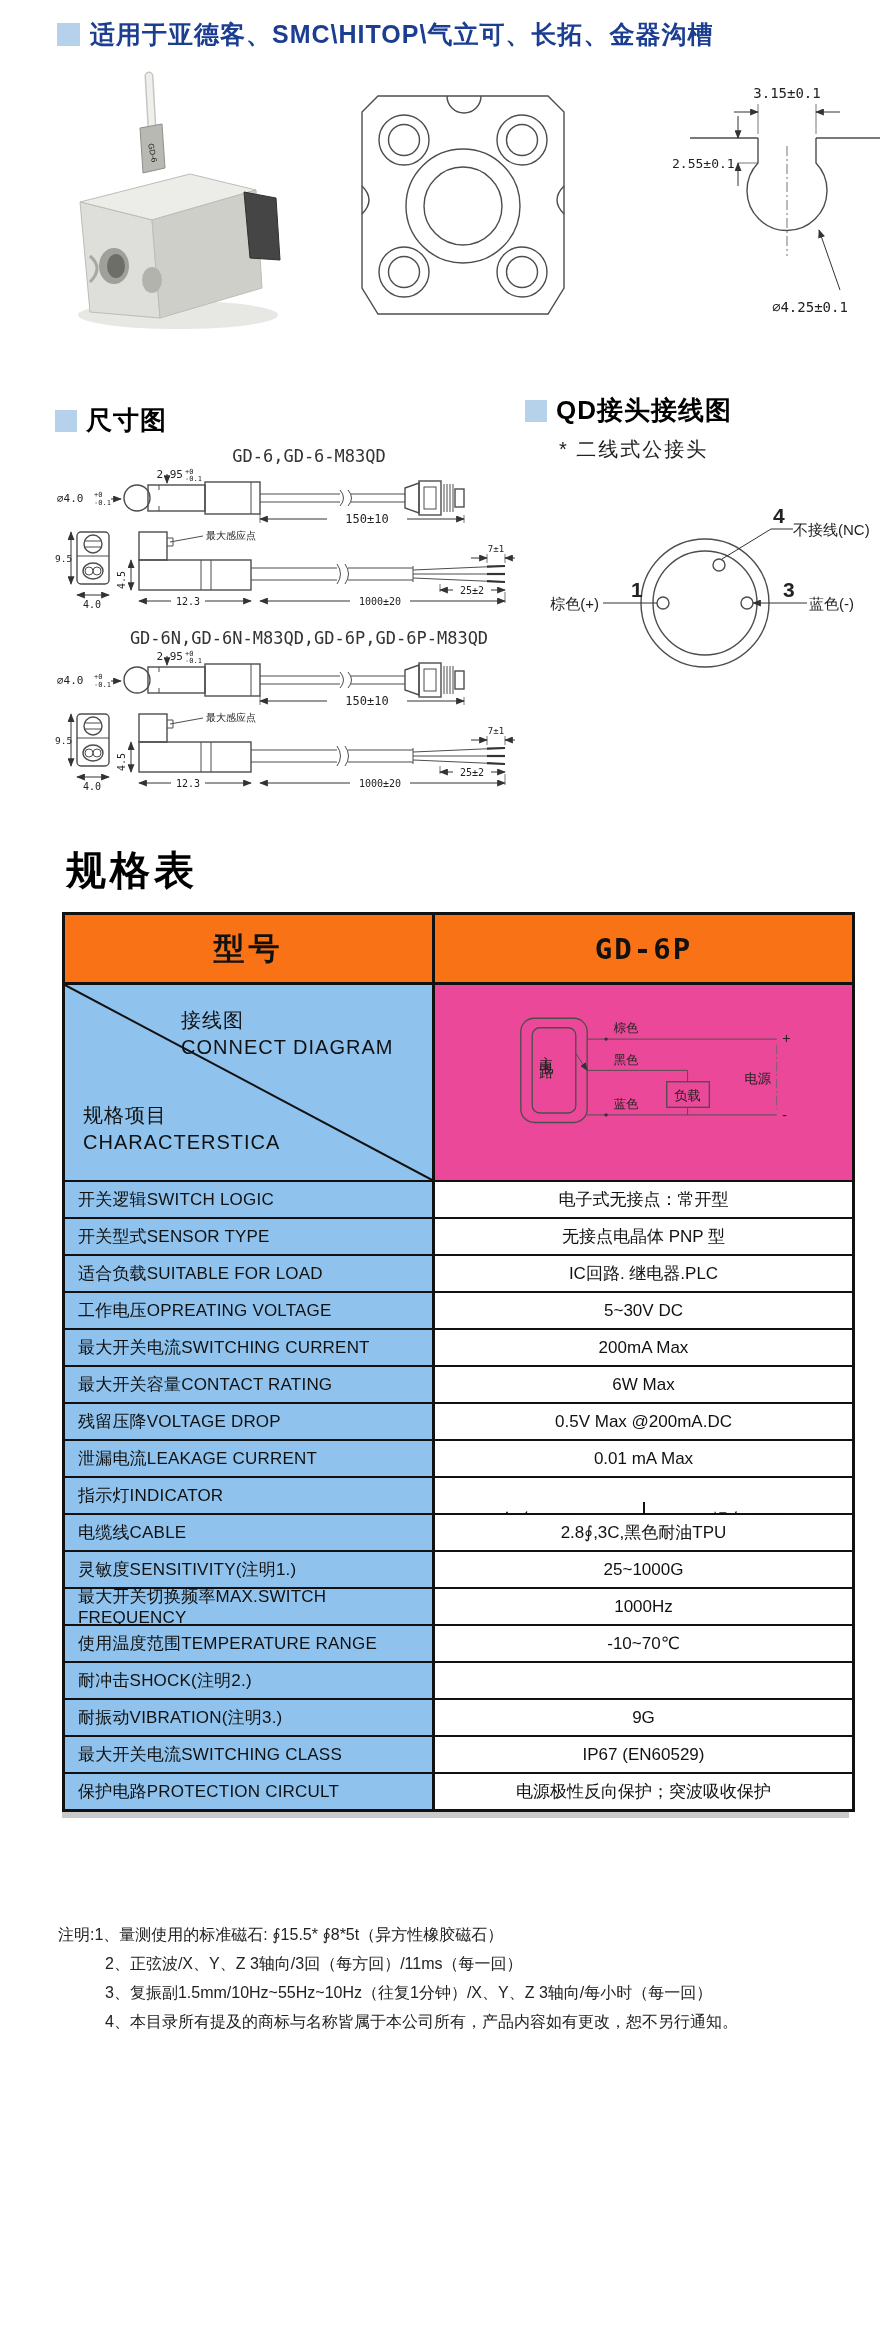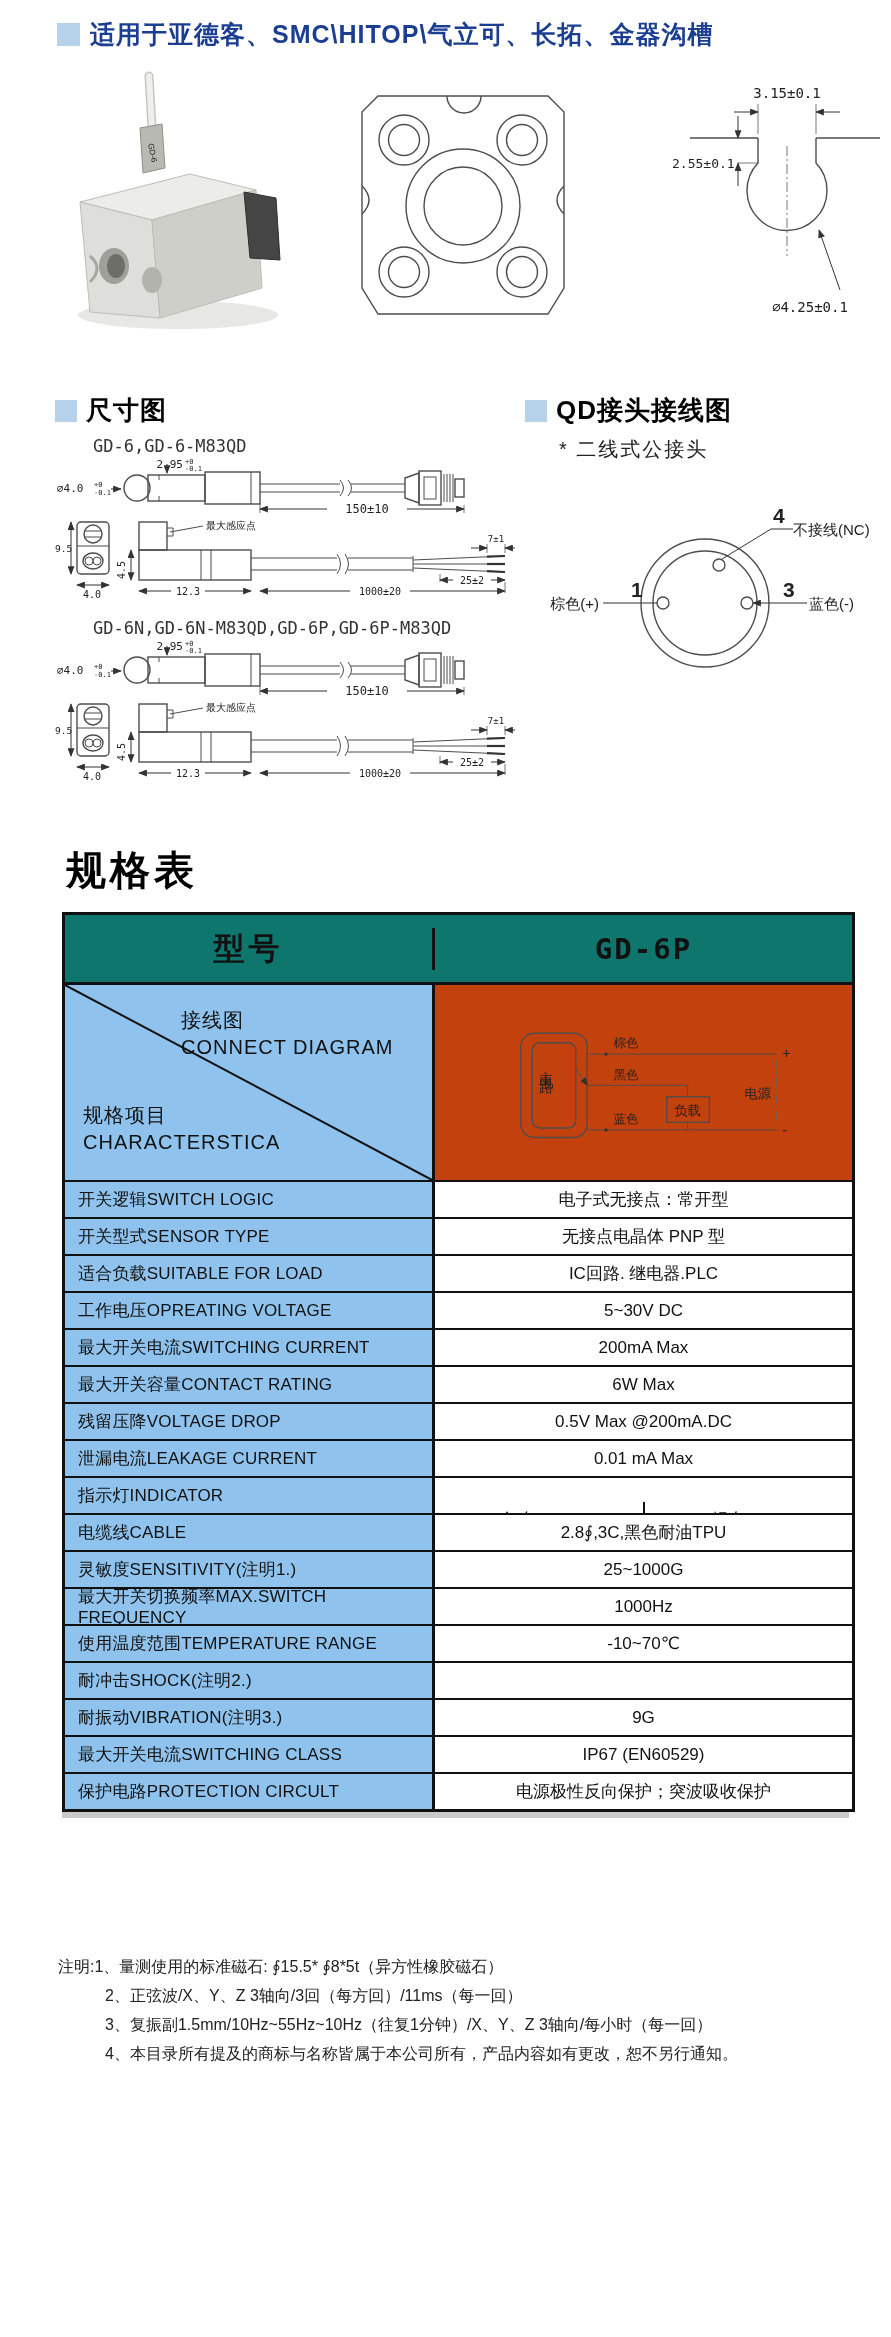--- a/index.html
+++ b/index.html
@@ -23,50 +23,50 @@
 
   svg .outline { fill:none; stroke:#4d4d4d; stroke-width:1.4; }
   svg .thin    { fill:none; stroke:#4d4d4d; stroke-width:1; }
   svg .dimline { stroke:#333; stroke-width:1; fill:none; }
   svg .ext     { stroke:#555; stroke-width:0.8; fill:none; }
   svg .dash    { stroke:#666; stroke-width:0.9; fill:none; stroke-dasharray:10 3 2 3; }
   svg text { fill:#222; }
   .dimtxt { font-family:"DejaVu Sans Mono","DejaVu Sans",monospace; }
 
   
-  .dim-col { position:absolute; left:55px; top:393px; width:470px; }
+  .dim-col { position:absolute; left:55px; top:403px; width:470px;text-align:center; }
   .group-label { font-size:17px; color:#333; margin:8px 0 2px 38px; font-family:"DejaVu Sans Mono","DejaVu Sans",monospace; }
   .dim-figure { display:block; }
 
   
   .qd-col { position:absolute; left:525px; top:393px; width:360px; }
   .qd-sub { font-size:20px; color:#222; margin:8px 0 8px 34px; letter-spacing:2px; }
 
   
   .spec-heading { position:absolute; left:66px; top:843px; font-size:40px; font-weight:bold; color:#000; letter-spacing:4px; }
   .spec-table { position:absolute; left:62px; top:912px; width:793px; border:3px solid #111; background:#fff; box-shadow:-3px 9px 0 -3px #c9c9c9; }
-  .spec-hrow { display:flex; height:67px; background:#0f766e;align-items:center; }
+  .spec-hrow { display:flex; height:67px; background:#f97316; }
   .spec-hrow .hl { width:370px; border-right:3px solid #111; display:flex; align-items:center; justify-content:center; font-size:31px; font-weight:bold; letter-spacing:4px; }
   .spec-hrow .hr { flex:1; display:flex; align-items:center; justify-content:center; font-size:29px; font-weight:bold; letter-spacing:2px; font-family:"DejaVu Sans Mono","DejaVu Sans",monospace; }
   .spec-drow { display:flex; height:198px; border-top:3px solid #111; }
   .spec-drow .dl { position:relative; width:370px; background:#8fc3ee; border-right:3px solid #111; overflow:hidden; }
   .spec-drow .dl svg.diag { position:absolute; inset:0; width:100%; height:100%; }
   .diag-top { position:absolute; top:22px; left:116px; font-size:20px; line-height:1.35; letter-spacing:1px; }
   .diag-bottom { position:absolute; bottom:24px; left:18px; font-size:20px; line-height:1.35; letter-spacing:1px; }
-  .spec-drow .dr { flex:1; background:#c2410c; display:flex; align-items:flex-start; justify-content:center; padding-top:27px; }
+  .spec-drow .dr { flex:1; background:#ec4899; display:flex; align-items:flex-start; justify-content:center; padding-top:12px; }
   .sr { display:flex; height:37px; border-top:2px solid #111; }
   .sr .sl { width:370px; background:#8fc3ee; border-right:3px solid #111; display:flex; align-items:center; padding-left:13px; font-size:17px; letter-spacing:0.2px; }
   .sr .sv { flex:1; background:#fff; display:flex; align-items:center; justify-content:center; font-size:17px; text-align:center; }
   .sr .sv.split { padding:0; }
   .sv.split .half { flex:1; display:flex; align-items:center; justify-content:center; height:100%;margin-top:48px; }
   .sv.split .half + .half { border-left:2px solid #111; }
 
   
   .notes { position:absolute; left:58px; top:1920px; width:810px; font-size:16px; color:#222; line-height:29px; }
-  .note-first { display:flex;margin-top:32px; }
+  .note-first { display:flex; }
   .note-first .pfx { flex:none; }
   .note-rest { margin-left:47px; }
 </style>
 </head>
 <body>
 
 <svg width="0" height="0" style="position:absolute">
   <defs>
     <marker id="arr" viewBox="0 0 10 8" refX="9" refY="4" markerWidth="9" markerHeight="7" orient="auto-start-reverse">
       <path d="M0,0 L10,4 L0,8 Z" fill="#333"></path>

